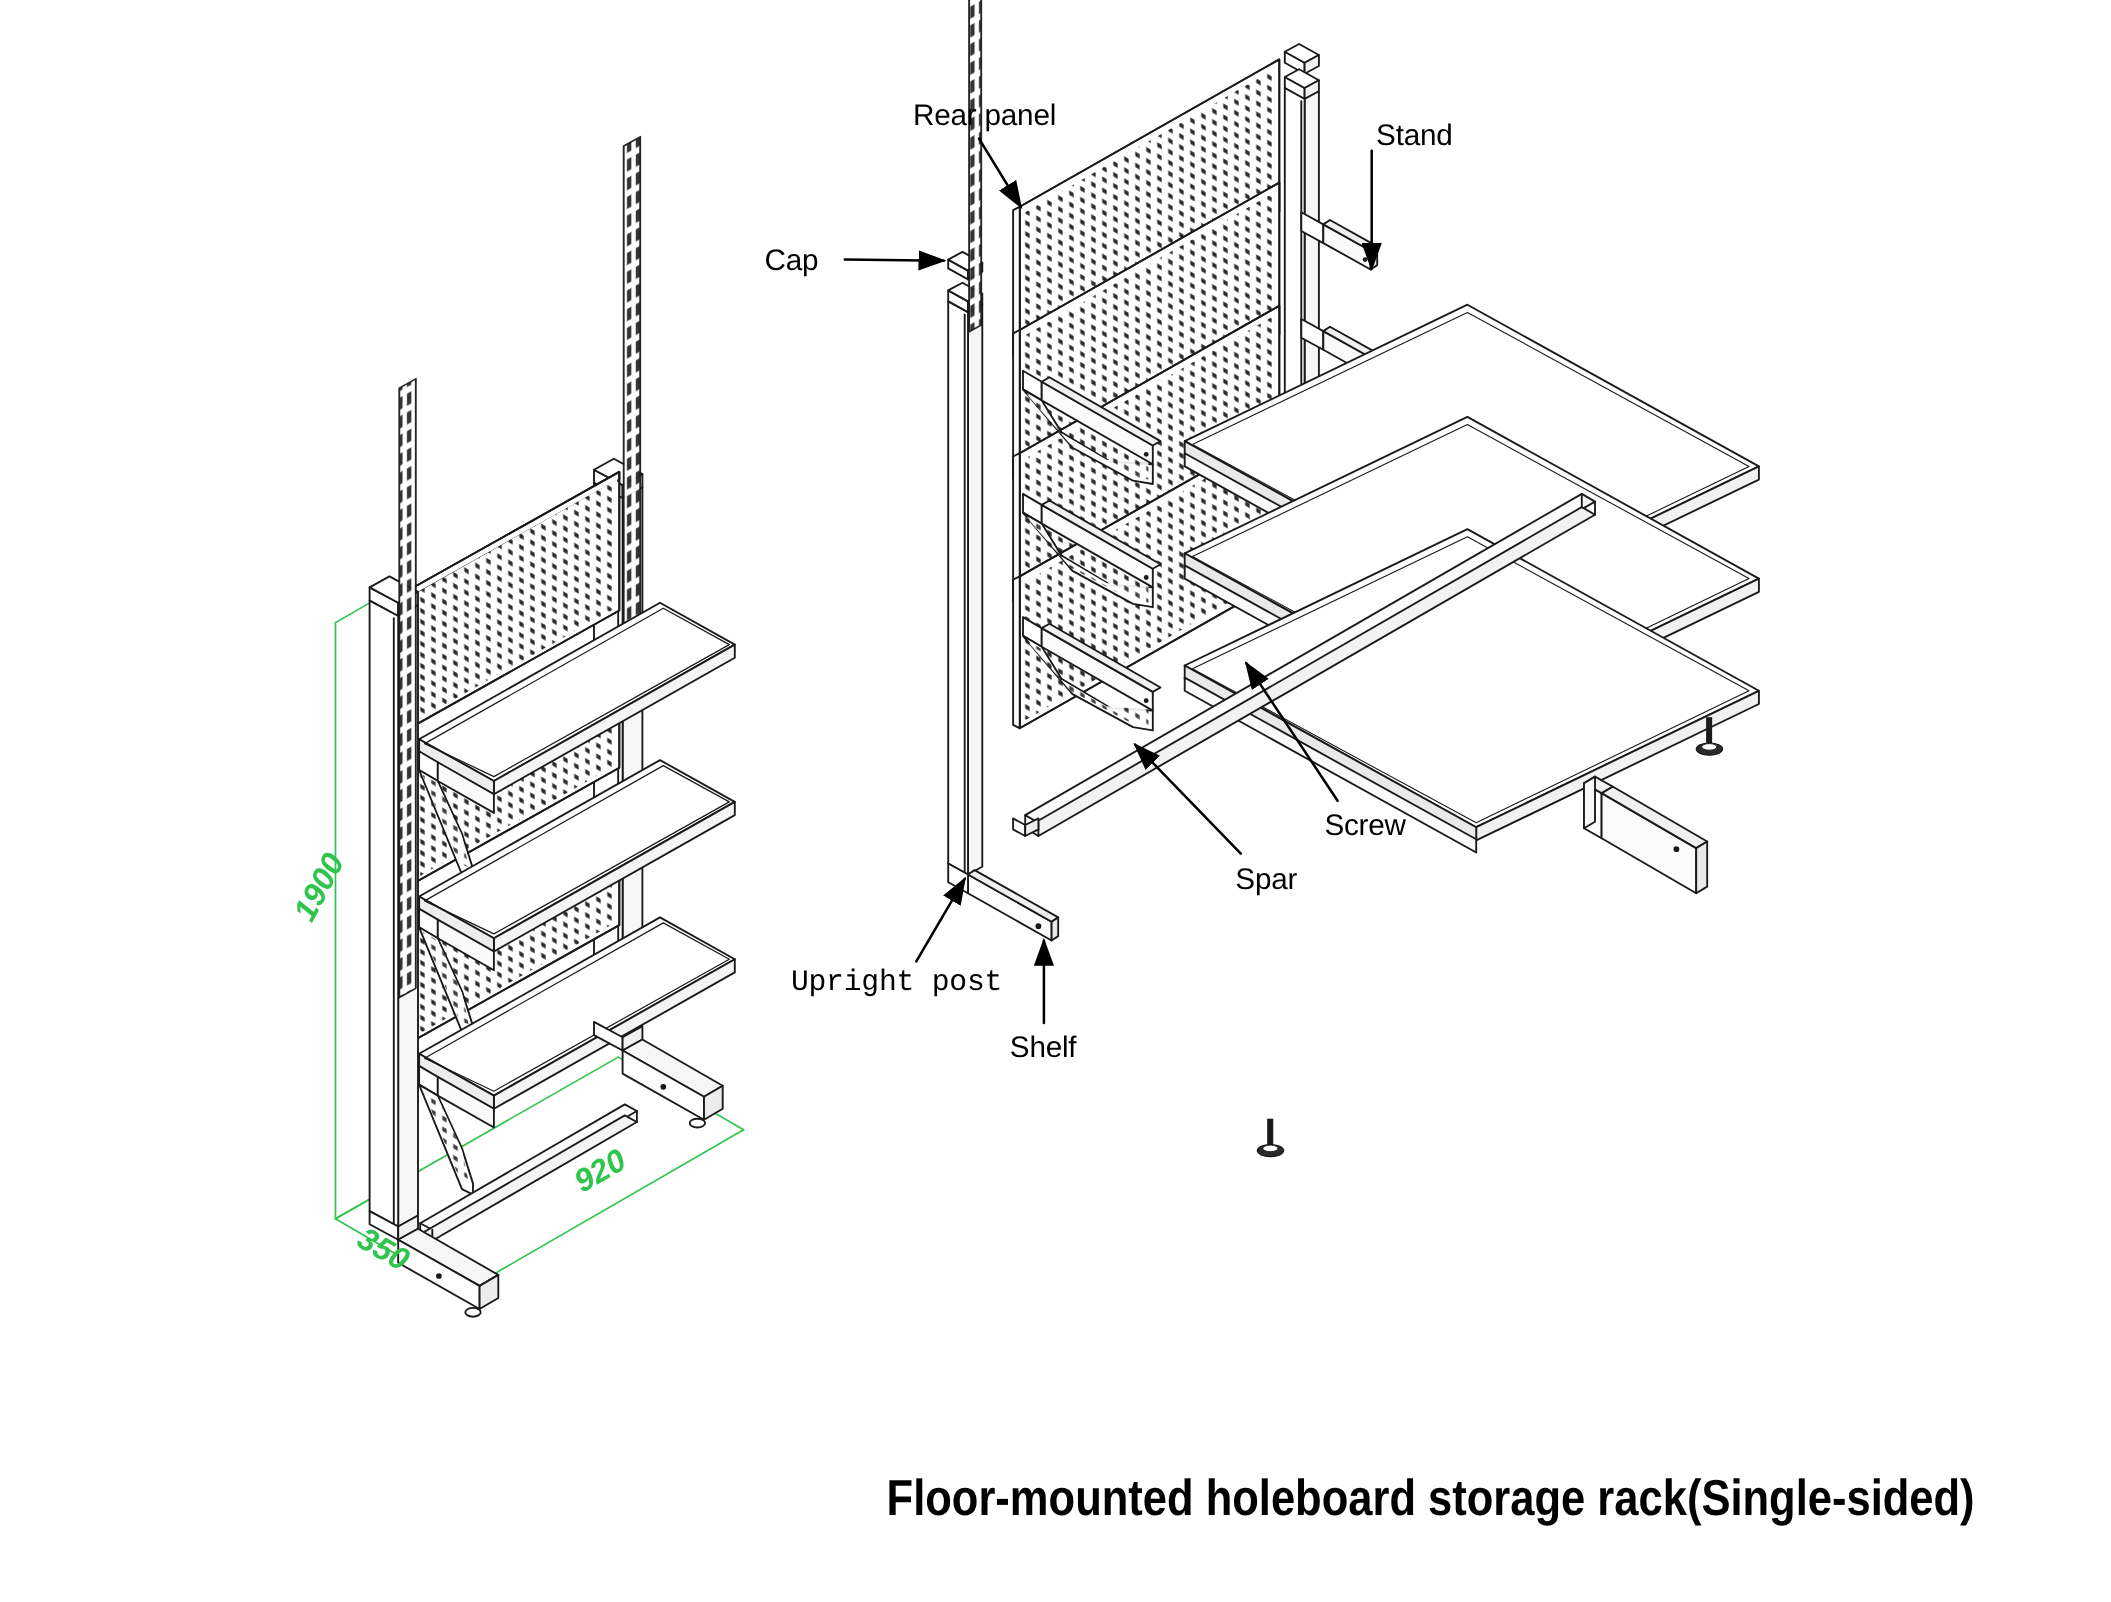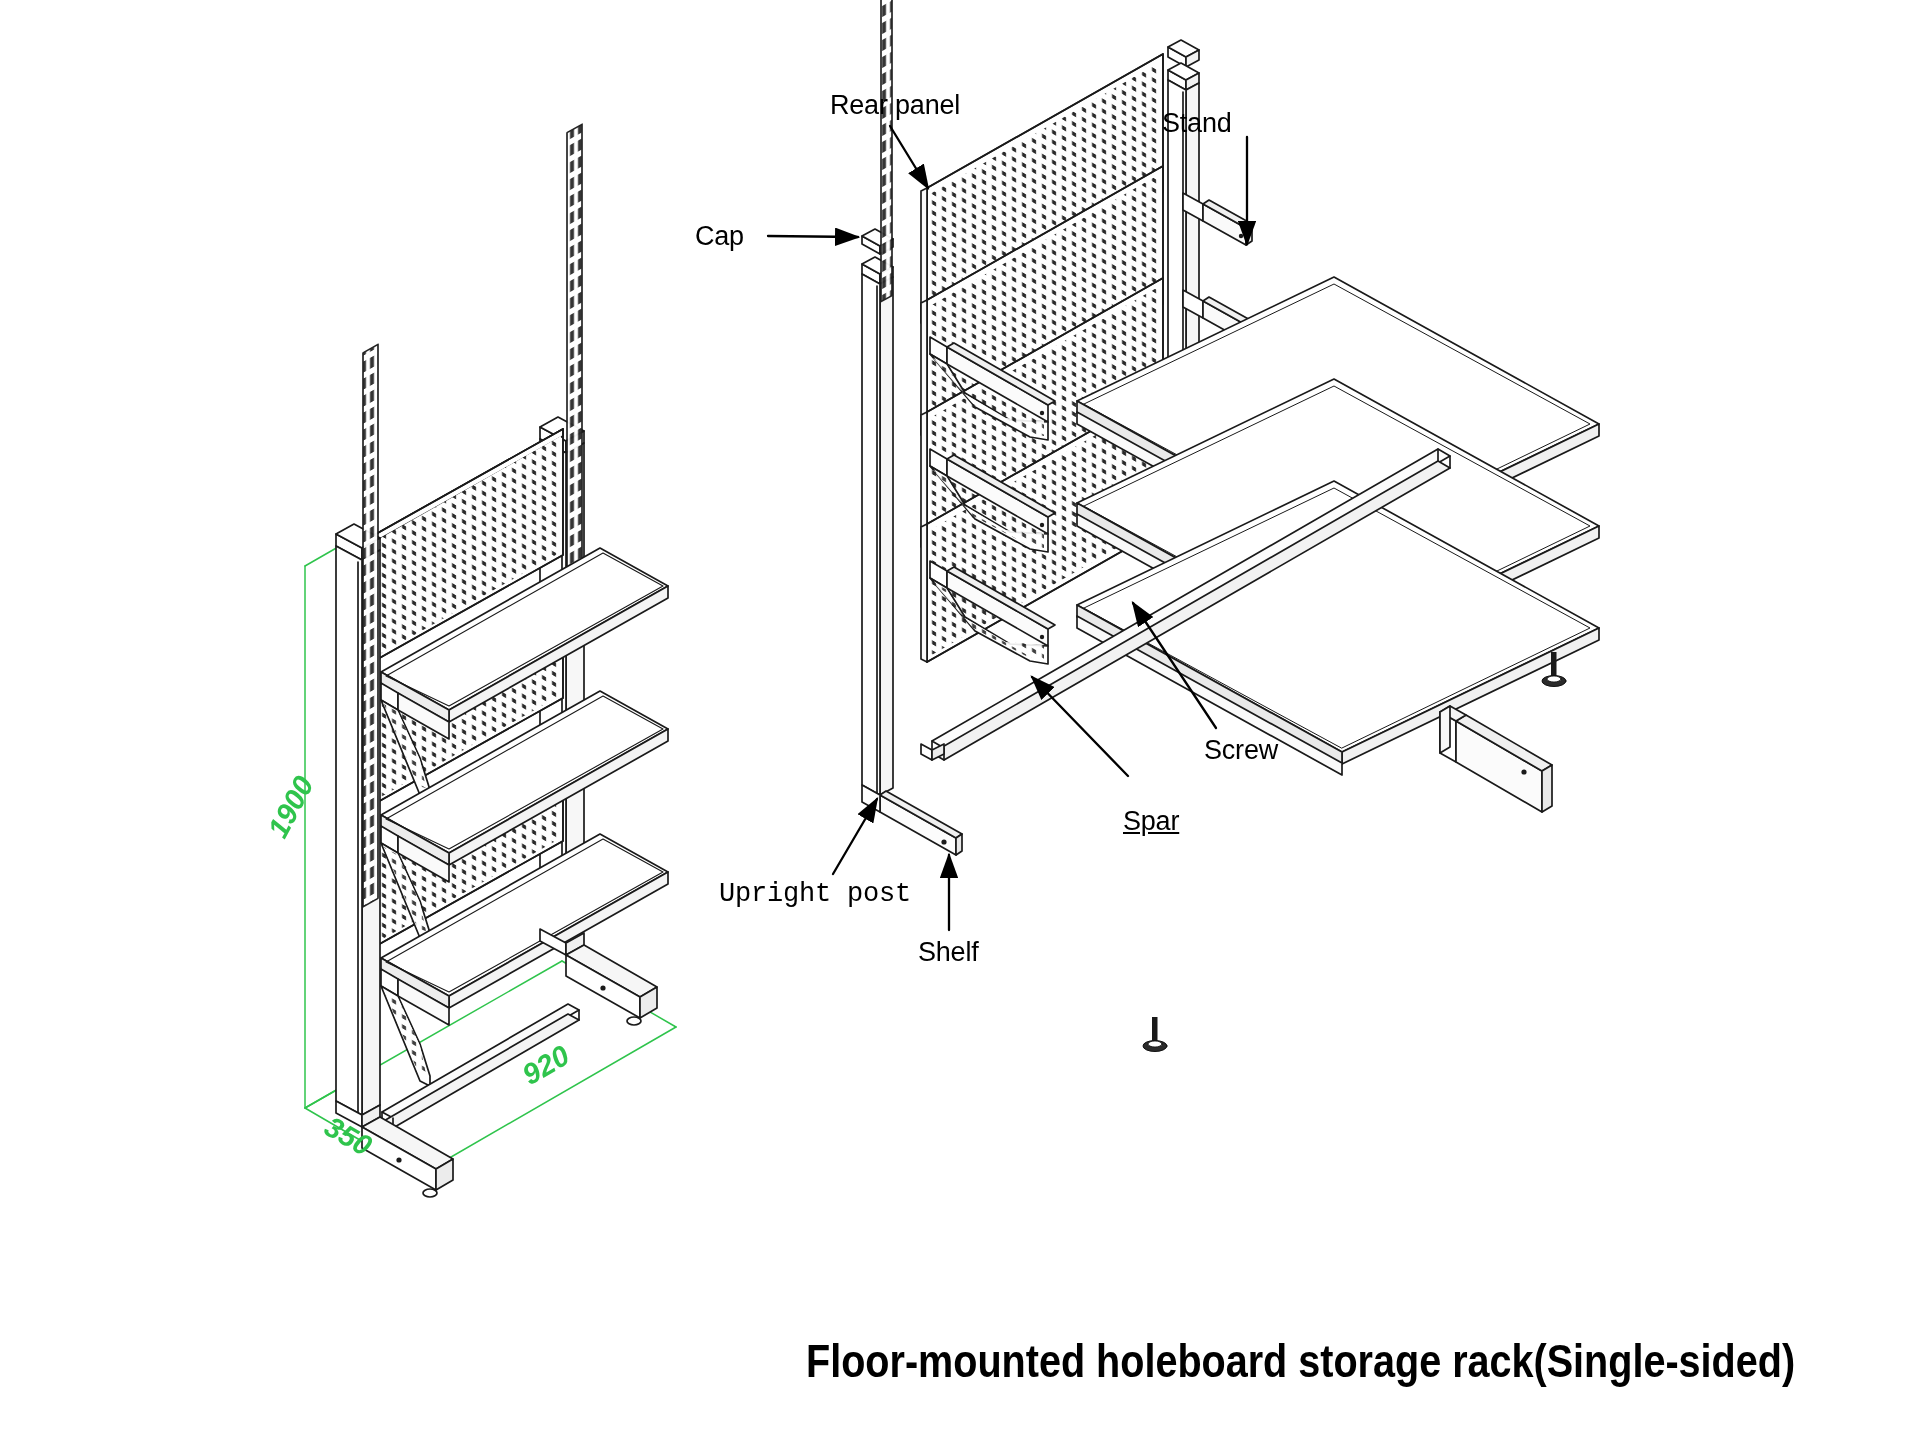--- a/index.html
+++ b/index.html
@@ -370,23 +370,23 @@
     <line x1="1128" y1="776" x2="1032" y2="677" marker-end="url(#arrowhead)"></line>
     <line x1="833" y1="874" x2="877" y2="799" marker-end="url(#arrowhead)"></line>
     <line x1="949" y1="930" x2="949" y2="855" marker-end="url(#arrowhead)"></line>
   </g>
 
   </g>
 </svg>
 
 <div class="lbl" style="left:794px;top:92px;margin-left:36px;">Rear panel</div>
 <div class="lbl" style="left:695px;top:223px;">Cap</div>
-<div class="lbl" style="left:1162px;top:110px;text-align:right;">Stand</div>
+<div class="lbl" style="left:1251px;top:110px;text-align:right;">Stand</div>
 <div class="lbl" style="left:1204px;top:737px;">Screw</div>
-<div class="lbl" style="left:1123px;top:808px;text-decoration:underline;">Spar</div>
+<div class="lbl" style="left:1123px;top:786px;">Spar</div>
 <div class="lbl" style="left:719px;top:881px;font-family:Liberation Mono, monospace;">Upright post</div>
 <div class="lbl" style="left:918px;top:939px;">Shelf</div>
 
 <div class="dim" style="left:276px;top:821px;transform:rotate(-62deg);transform-origin:left center;">1900</div>
 <div class="dim" style="left:327px;top:1110px;transform:rotate(30deg);transform-origin:left center;">350</div>
 <div class="dim" style="left:525px;top:1063px;transform:rotate(-30deg);transform-origin:left center;">920</div>
 
 <div id="title">Floor-mounted holeboard storage rack(Single-sided)</div>
 
 </div>

